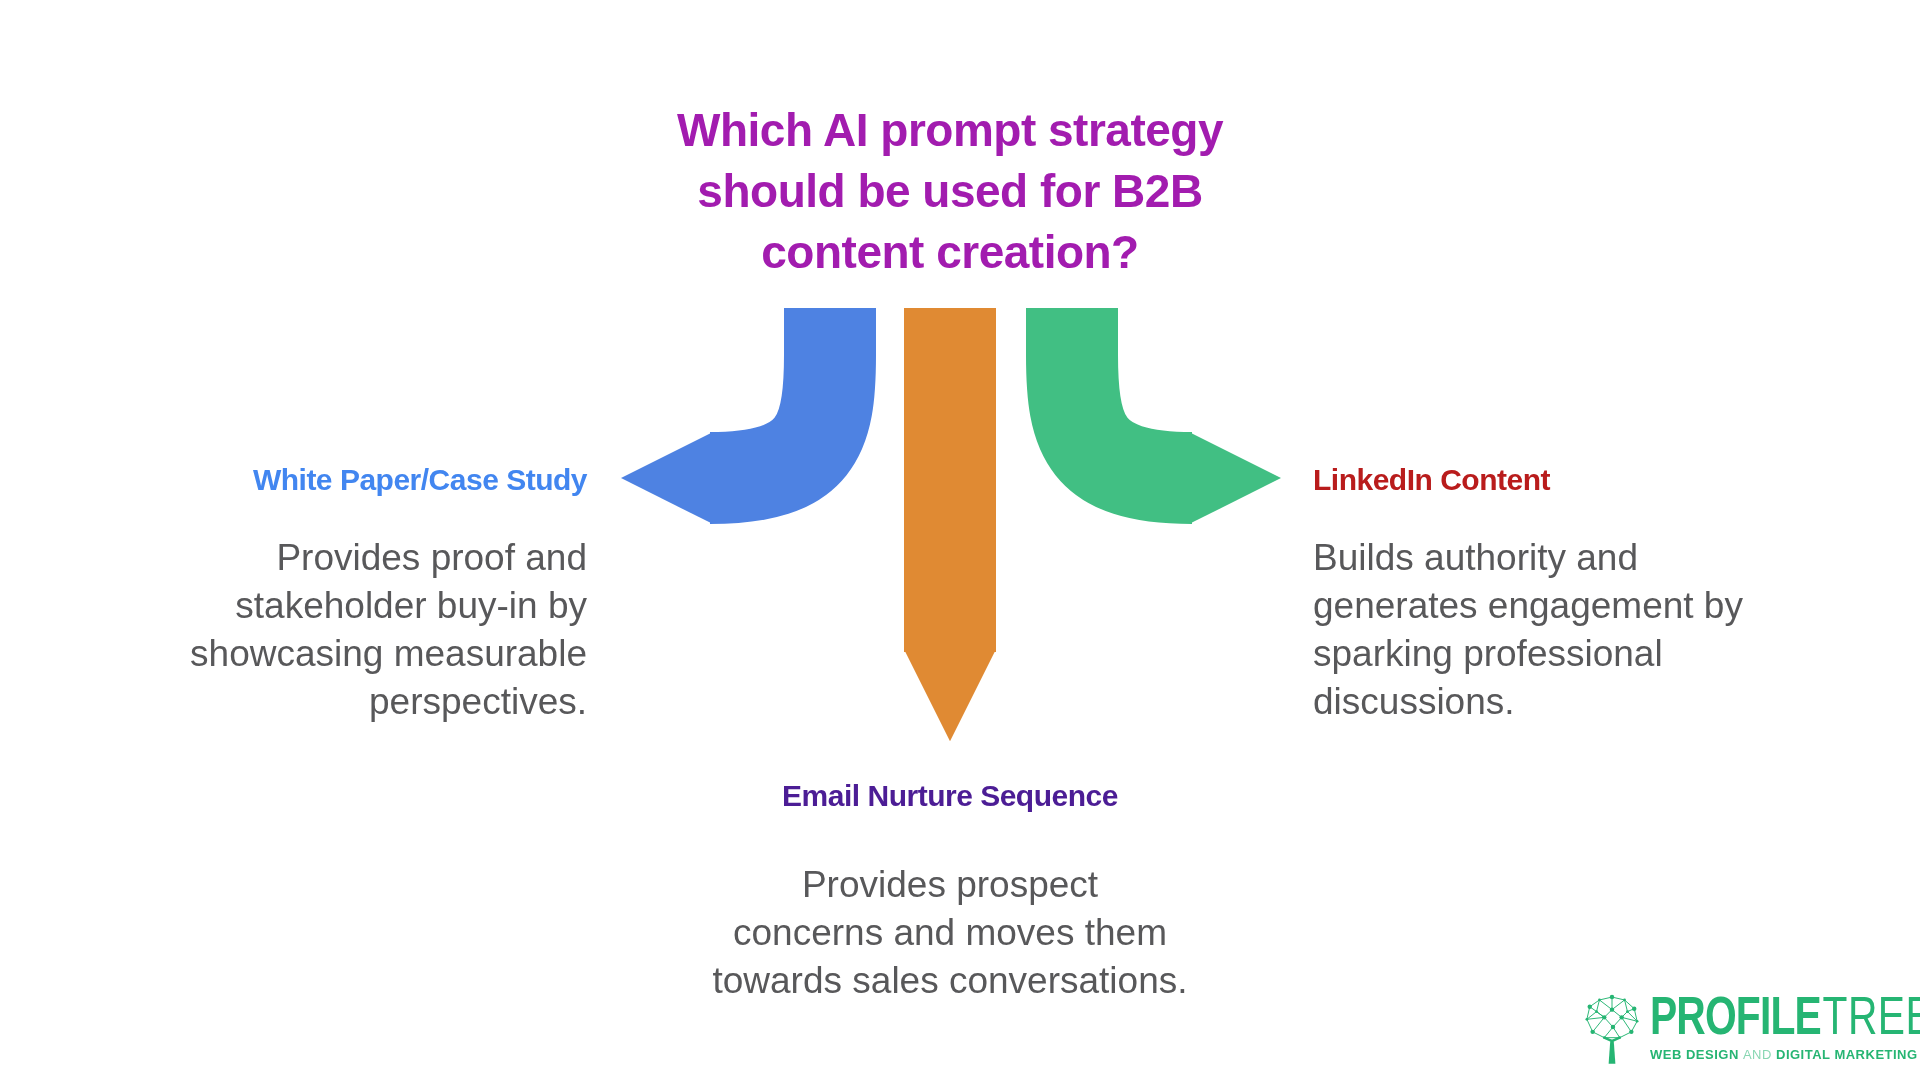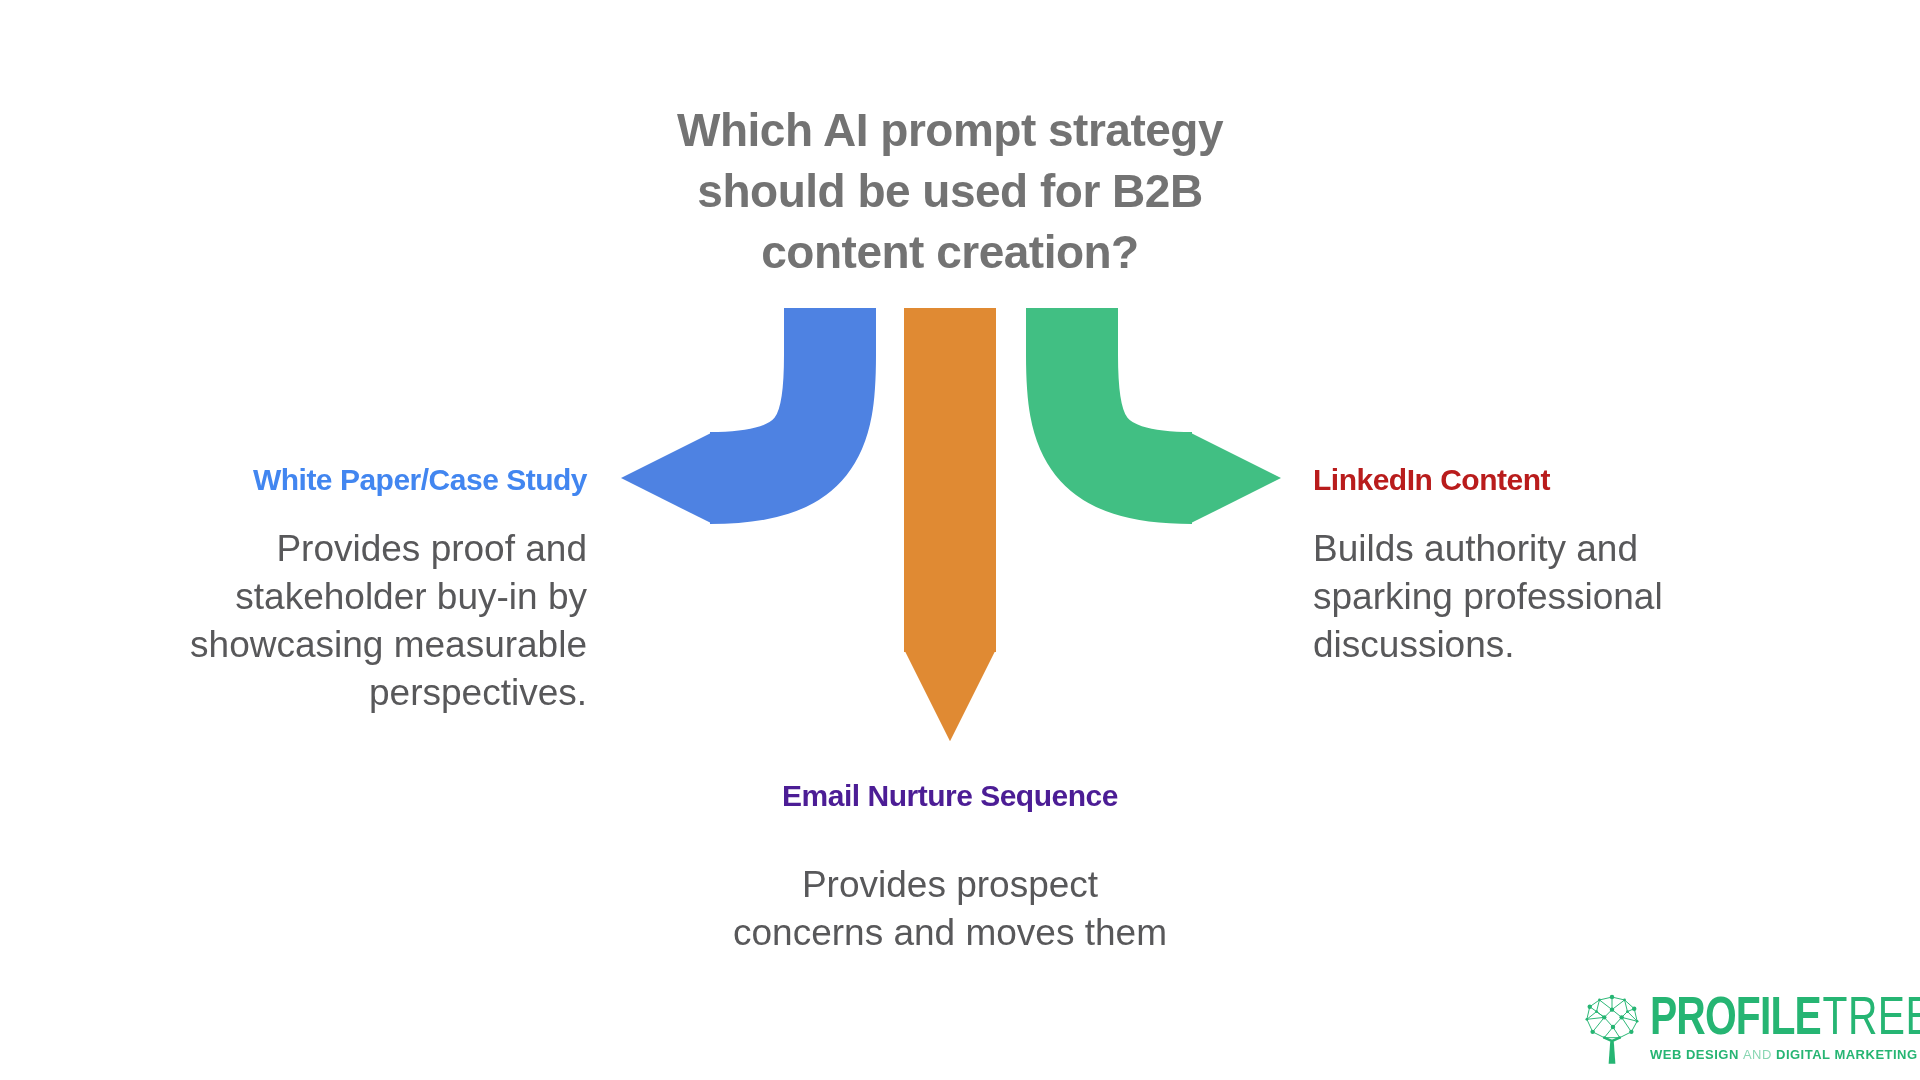--- a/index.html
+++ b/index.html
@@ -2,26 +2,26 @@
 <html><head>
 <meta charset="utf-8">
 <style>
   html,body{margin:0;padding:0}
   body{
     width:1920px;height:1080px;background:#ffffff;overflow:hidden;position:relative;
     font-family:"Liberation Sans",sans-serif;
   }
   .title{
     position:absolute;left:10px;top:100px;width:1880px;text-align:center;
-    font-weight:bold;font-size:46px;line-height:61px;color:#737373;letter-spacing:-0.5px;
+    font-weight:bold;font-size:46px;line-height:61px;color:#a21caf;letter-spacing:-0.5px;
   }
   .title span{display:block}
   .arrows{position:absolute;left:600px;top:300px}
   .branch-label{font-size:30px;font-weight:bold;line-height:42px;letter-spacing:-0.5px}
-  .branch-desc{font-size:37px;line-height:48px;color:#58585A;margin-top:24px}
+  .branch-desc{font-size:37px;line-height:48px;color:#58585A;margin-top:33px}
   .branch-desc span{display:block}
   .branch-left{position:absolute;left:95px;top:459px;width:492px;text-align:right}
   .branch-right{position:absolute;left:1313px;top:459px;width:520px;text-align:left}
   .branch-center{position:absolute;left:10px;top:775px;width:1880px;text-align:center}
   .branch-center .branch-desc{margin-top:44px}
   .logo{position:absolute;left:1583px;top:991px;display:flex;align-items:flex-start;gap:9px}
   .logo-text{display:flex;flex-direction:column}
   .wordmark{
     font-size:48px;line-height:46px;font-weight:700;letter-spacing:-1px;white-space:nowrap;
     transform:scale(0.85,1.1);transform-origin:left top;
@@ -63,30 +63,32 @@
     <span>stakeholder buy-in by</span>
     <span>showcasing measurable</span>
     <span>perspectives.</span>
   </div>
 </div>
 
 <div class="branch-right">
   <div class="branch-label" style="color: #b91c1c;">LinkedIn Content</div>
   <div class="branch-desc">
     <span>Builds authority and</span>
+    <span>generates engagement by</span>
     <span>sparking professional</span>
     <span>discussions.</span>
   </div>
 </div>
 
 <div class="branch-center">
   <div class="branch-label" style="color: #4c1d95;">Email Nurture Sequence</div>
   <div class="branch-desc">
     <span>Provides prospect</span>
     <span>concerns and moves them</span>
+    <span>towards sales conversations.</span>
   </div>
 </div>
 
 <div class="logo">
   <svg width="58" height="74" viewBox="0 0 60 74">
     <g fill="none" stroke-width="1" stroke="#26B573">
       <path d="M30,5 L43,8 L53,17 L56,30 L50,41 L38,47 L22,47 L10,41 L4,28 L7,15 L17,8 Z"></path>
       <path d="M30,5 L30,18 M17,8 L30,18 M43,8 L30,18 M17,8 L14,20 M7,15 L14,20 M4,28 L14,20 M43,8 L46,20 M53,17 L46,20 M56,30 L46,20 M14,20 L22,26 M46,20 L40,26 M30,18 L22,26 M30,18 L40,26 M22,26 L31,36 M40,26 L31,36 M22,26 L14,20 M10,41 L22,26 M50,41 L40,26 M22,47 L31,36 M38,47 L31,36 M4,28 L22,26 M56,30 L40,26"></path>
       <path d="M29,50 L22,47 M31,50 L38,47" stroke-width="2.4"></path>
     </g>

